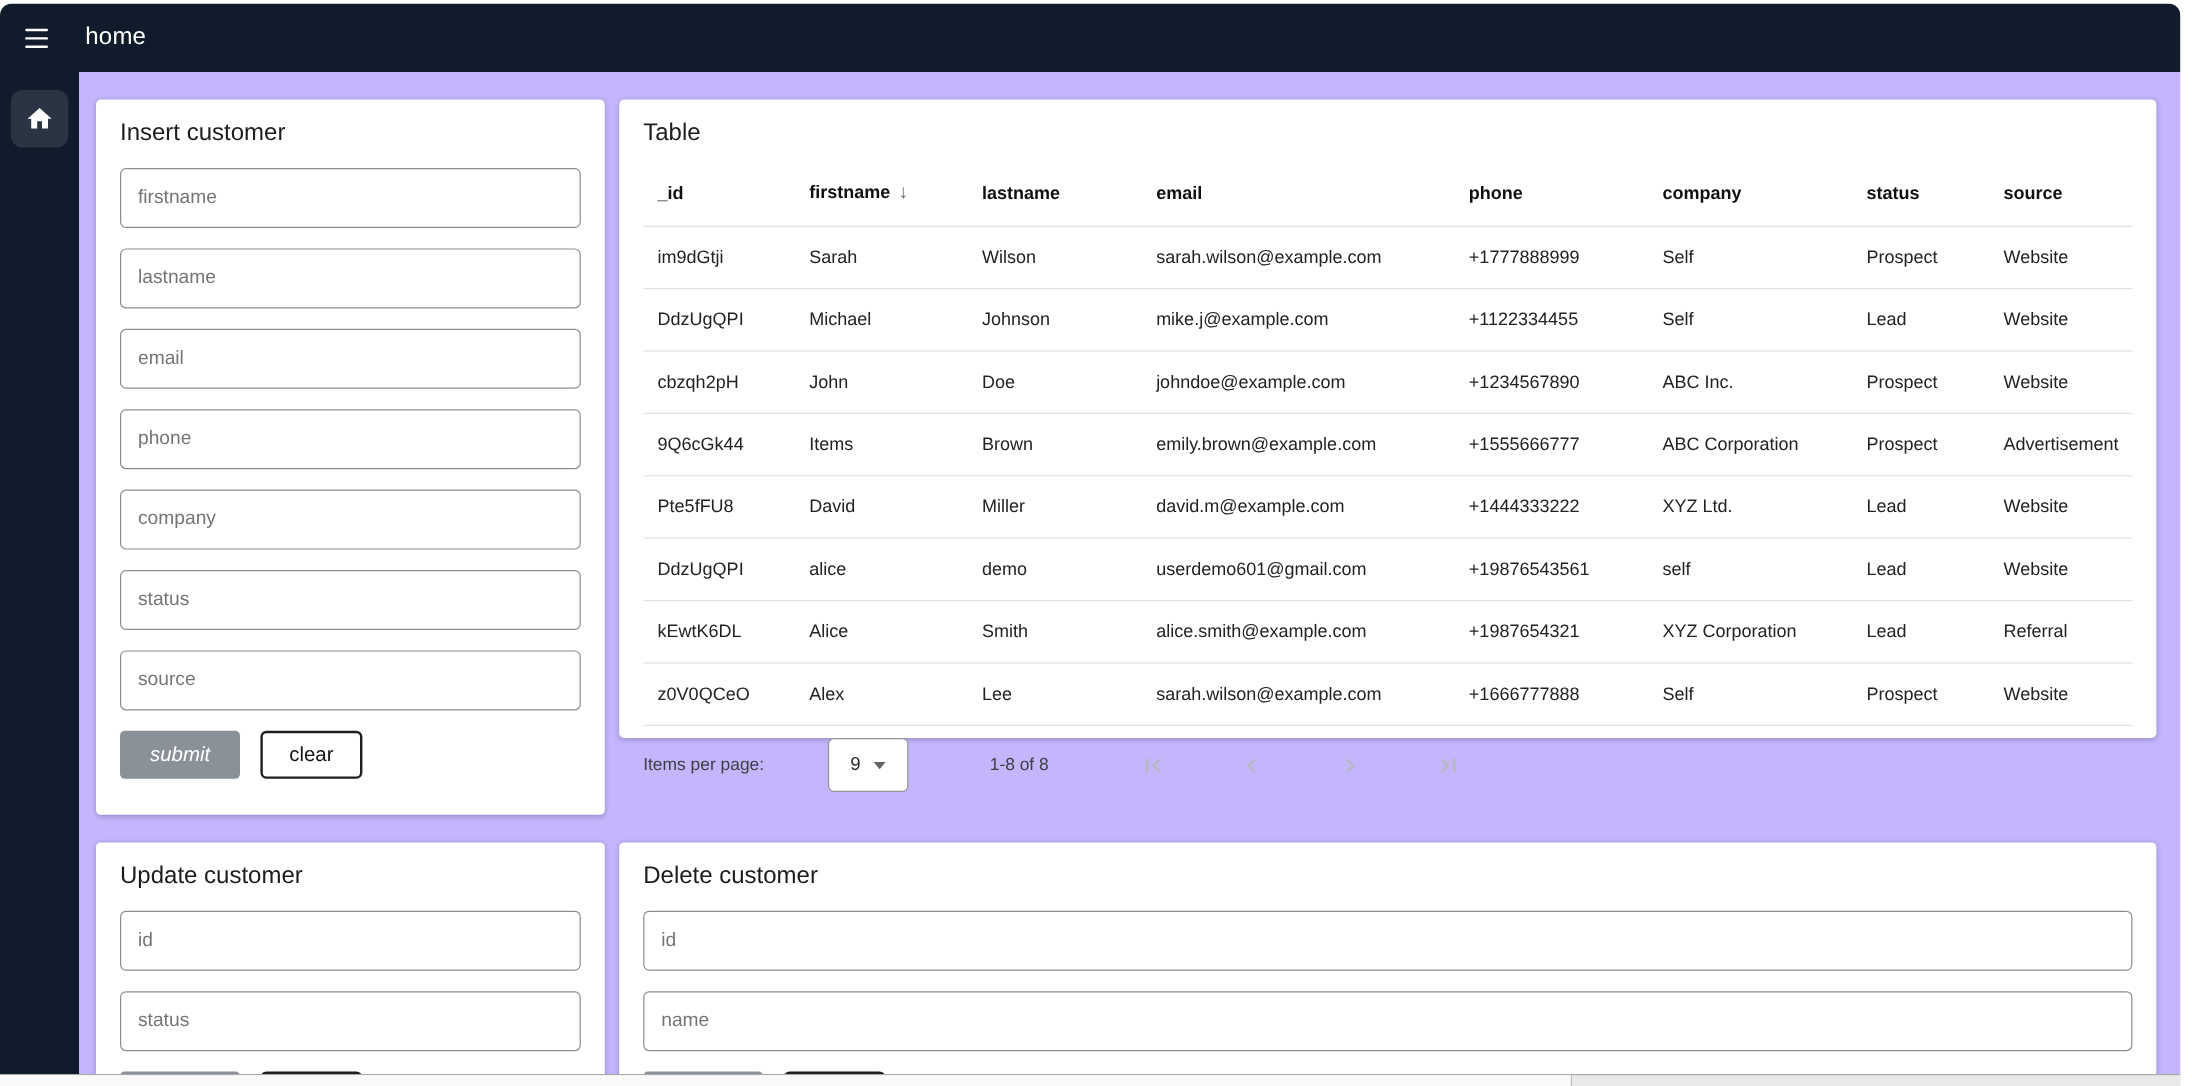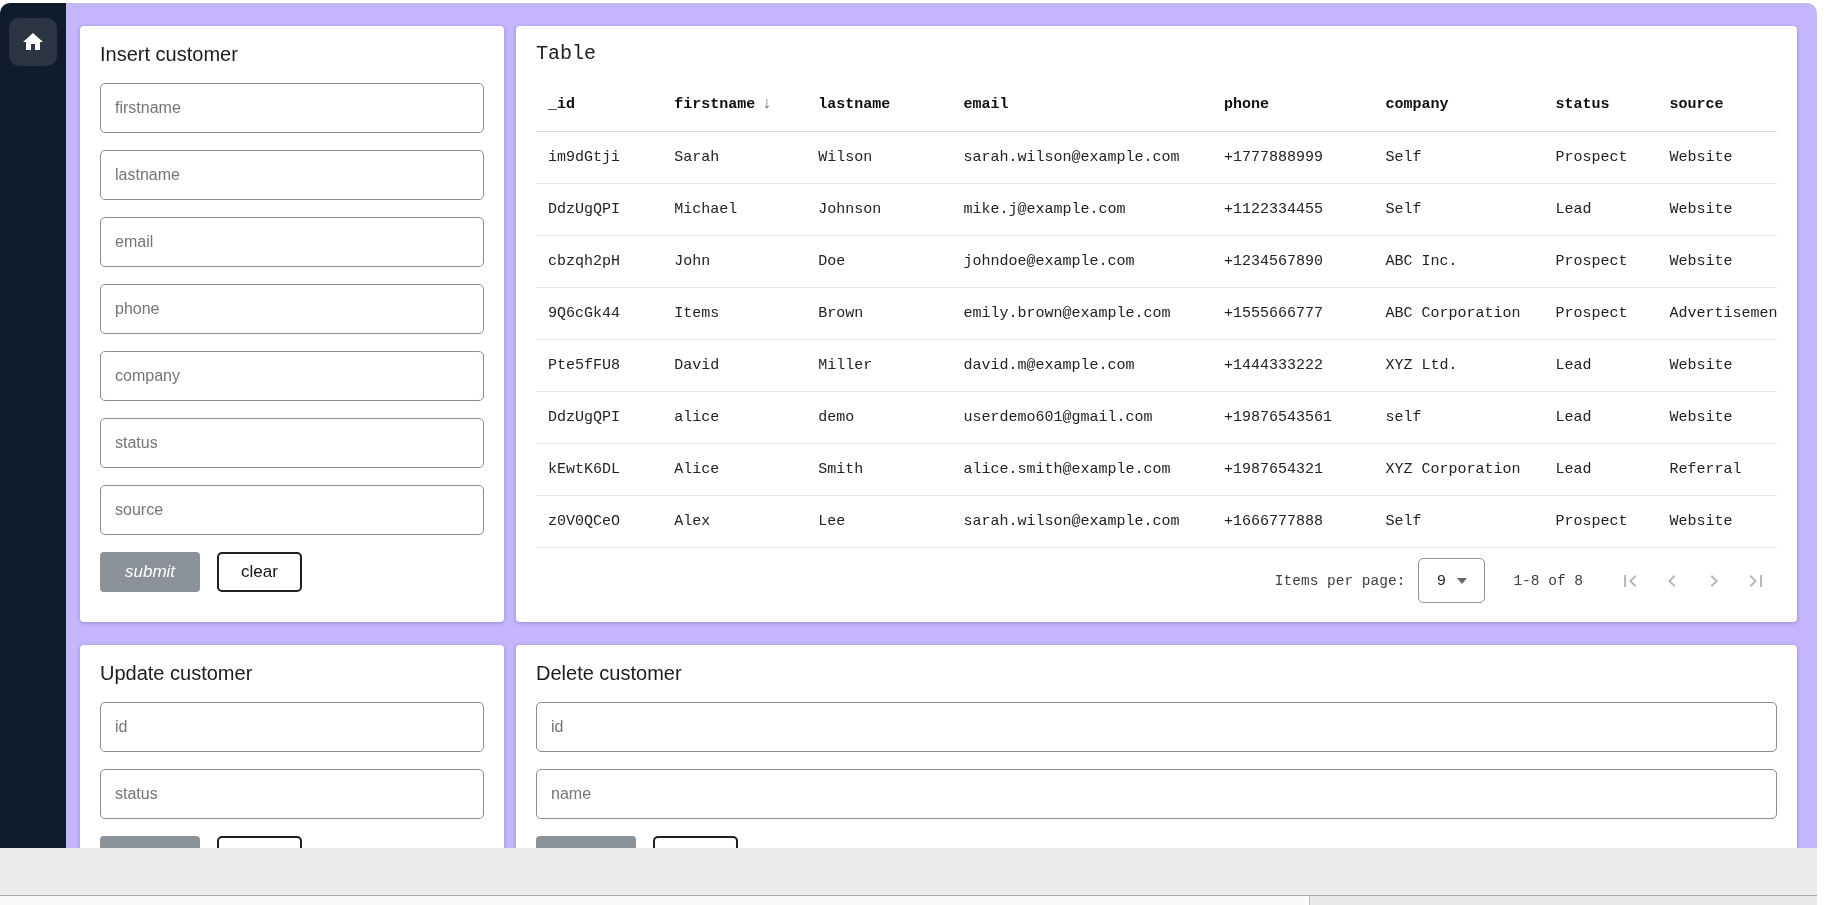--- a/index.html
+++ b/index.html
@@ -21,21 +21,21 @@
     display: flex; flex-direction: column; align-items: center; }
   .side-item { width: 48px; height: 48px; border: none; border-radius: 10px;
     background: #2a3442; display: flex; align-items: center; justify-content: center; cursor: pointer; }
   .main { position: relative; flex: 1; background: #c4b5fd; overflow: hidden; }
 
   
   .card { position: absolute; background: #fff; border-radius: 4px;
     box-shadow: 0 1px 4px rgba(0,0,0,.22); padding: 16px 20px; }
   .card h2 { font-size: 20px; font-weight: 400; color: #1c1c1c; line-height: 24px; }
   .insert-card { left: 14px; top: 23px; width: 424px; height: 596px; }
-  .table-card  { left: 450px; top: 23px; width: 1281px; height: 596px; font-family: Liberation Mono, monospace; }
+  .table-card  { left: 450px; top: 23px; width: 1281px; height: 532px; }
   .update-card { left: 14px; top: 642px; width: 424px; height: 300px; }
   .delete-card { left: 450px; top: 642px; width: 1281px; height: 300px; }
 
   .field { display: block; width: 100%; height: 50px; margin-top: 17px;
     border: 1px solid #8d8d8d; border-radius: 5px; padding: 0 14px;
     font-size: 16px; color: #222; background: #fff; font-family: "Liberation Sans", sans-serif; }
   .field::placeholder { color: #757575; opacity: 1; }
 
   .btn-row { display: flex; gap: 17px; margin-top: 17px; }
   .btn-primary { background: #8b9199; color: #fff; border: none; border-radius: 4px;
@@ -45,42 +45,52 @@
 
   
   .table-card table { width: 100%; border-collapse: collapse; margin-top: 8px; table-layout: fixed; }
   .table-card th { text-align: left; font-size: 15px; font-weight: bold; color: #101010;
     padding: 21px 8px 18px 8px; border-bottom: 1px solid #dcdcdc; }
   .table-card td { font-size: 15px; color: #222; height: 52px; padding: 0 8px;
     border-bottom: 1px solid #e3e3e3; white-space: nowrap; overflow: hidden; }
   .table-card th:first-child, .table-card td:first-child { padding-left: 12px; }
   .sort-icon { font-size: 16px; font-weight: 400; color: #6e6e6e; margin-left: 7px; }
 
-  .paginator { display: flex; align-items: center; justify-content: flex-end;
-    margin-top: 10px; color: #3c3f43; font-size: 14.5px; }
+  .paginator { display: flex; align-items: center; justify-content: flex-start;
+    margin-top: 10px; color: #3c3f43; font-size: 14.5px; gap: 40px; }
   .pagesize-select { width: 67px; height: 45px; border: 1px solid #949494; border-radius: 5px;
     margin-left: 13px; display: flex; align-items: center; justify-content: center; gap: 11px;
     background: #fff; cursor: pointer; font-size: 15.5px; color: #2c2c2c; }
   .dd-arrow { width: 0; height: 0; border-left: 5px solid transparent; border-right: 5px solid transparent;
     border-top: 6px solid #666; display: inline-block; }
   .range { margin: 0 26px 0 28px; }
   .pg-btn { background: none; border: none; padding: 0; margin: 0 9px; cursor: default;
     display: inline-flex; align-items: center; justify-content: center; }
   .pg-btn svg { fill: #b5b9bd; }
 
   
   .hscrollbar { position: absolute; left: 0; right: 0; bottom: 0; height: 10px;
     background: #e9e9e9; border-top: 1px solid #a9a9a9; }
   .hscrollbar .thumb { width: 1310px; height: 100%; background: #fafafa; border-right: 1px solid #bdbdbd; }
 </style>
 </head>
 <body>
 
 <div class="window">
 
+  <header class="topbar">
+    <button class="menu-btn">
+      <span style="display:flex;flex-direction:column;gap:5px;">
+        <span class="bar"></span>
+          <span class="bar"></span>
+          <span class="bar"></span>
+      </span>
+    </button>
+    <span class="topbar-title">home</span>
+  </header>
 
   <div class="app-body">
     <nav class="sidenav">
       <button class="side-item">
         <span style="display:flex;">
           <svg width="24" height="24" viewBox="0 0 24 24">
             <path fill="#ffffff" d="M10 20v-6h4v6h5v-8h3L12 3 2 12h3v8z"></path>
           </svg>
         </span>
       </button>

